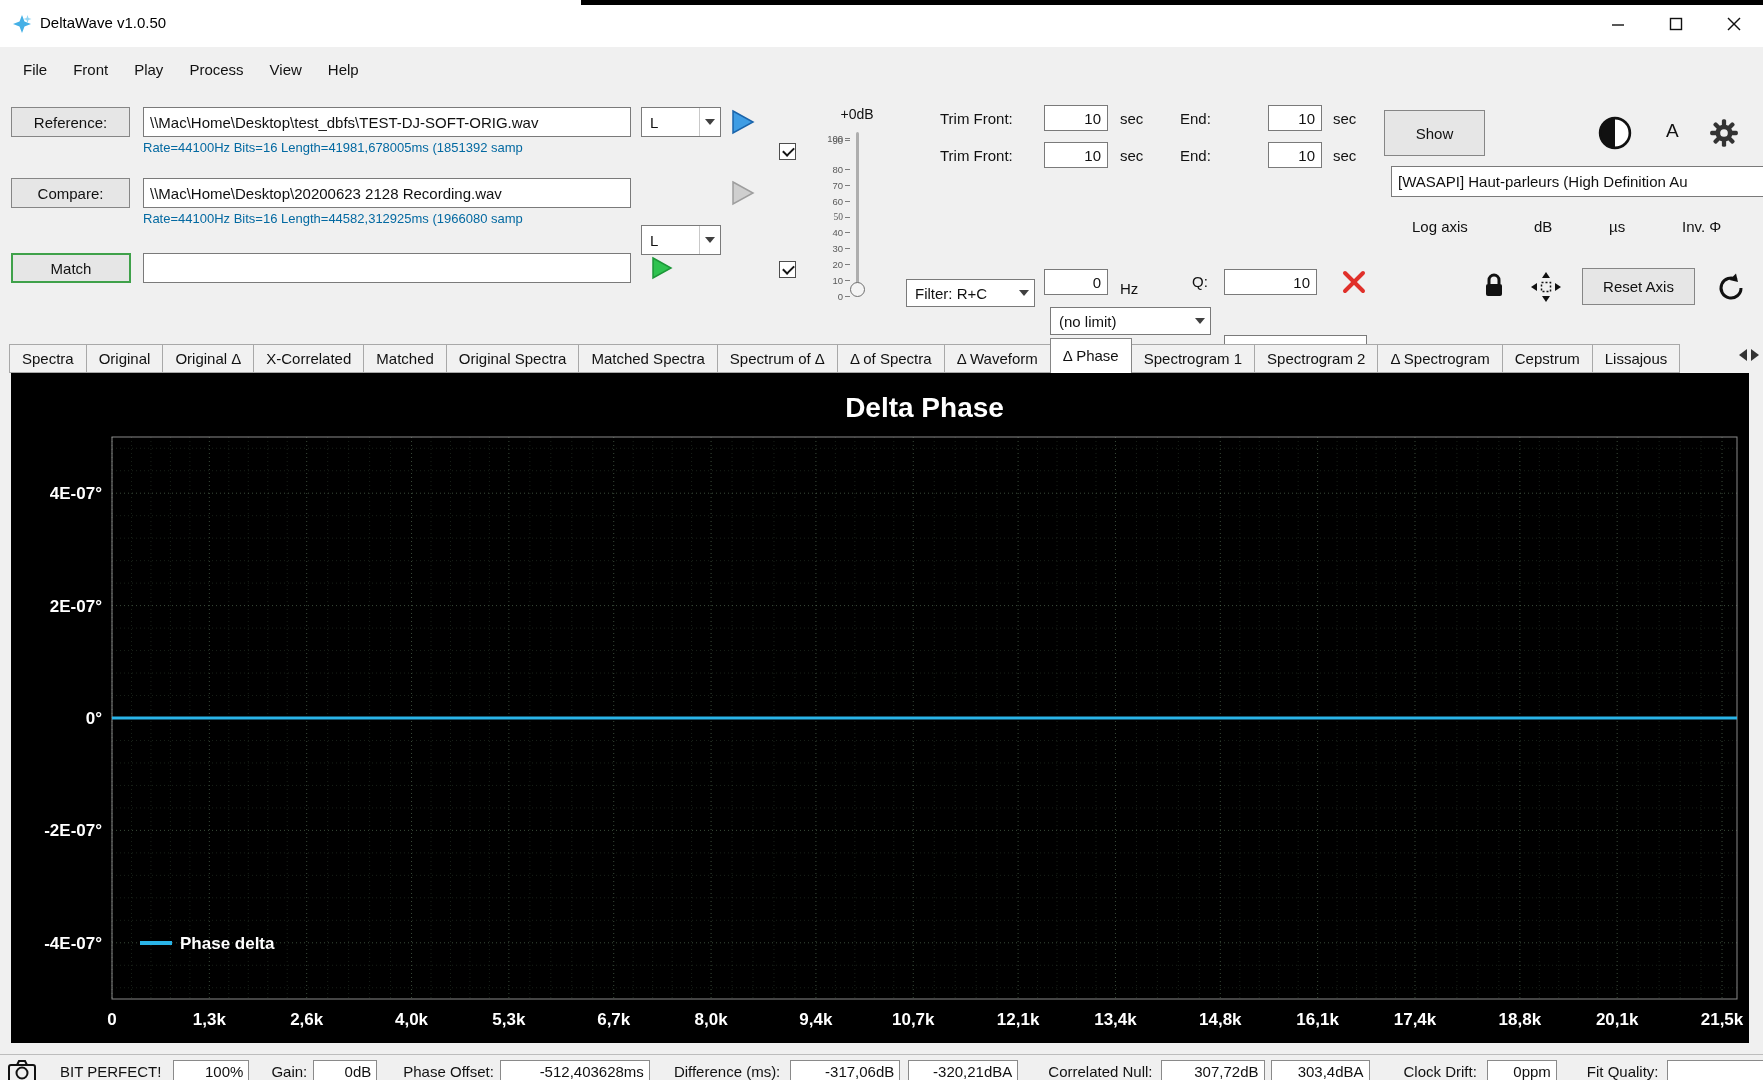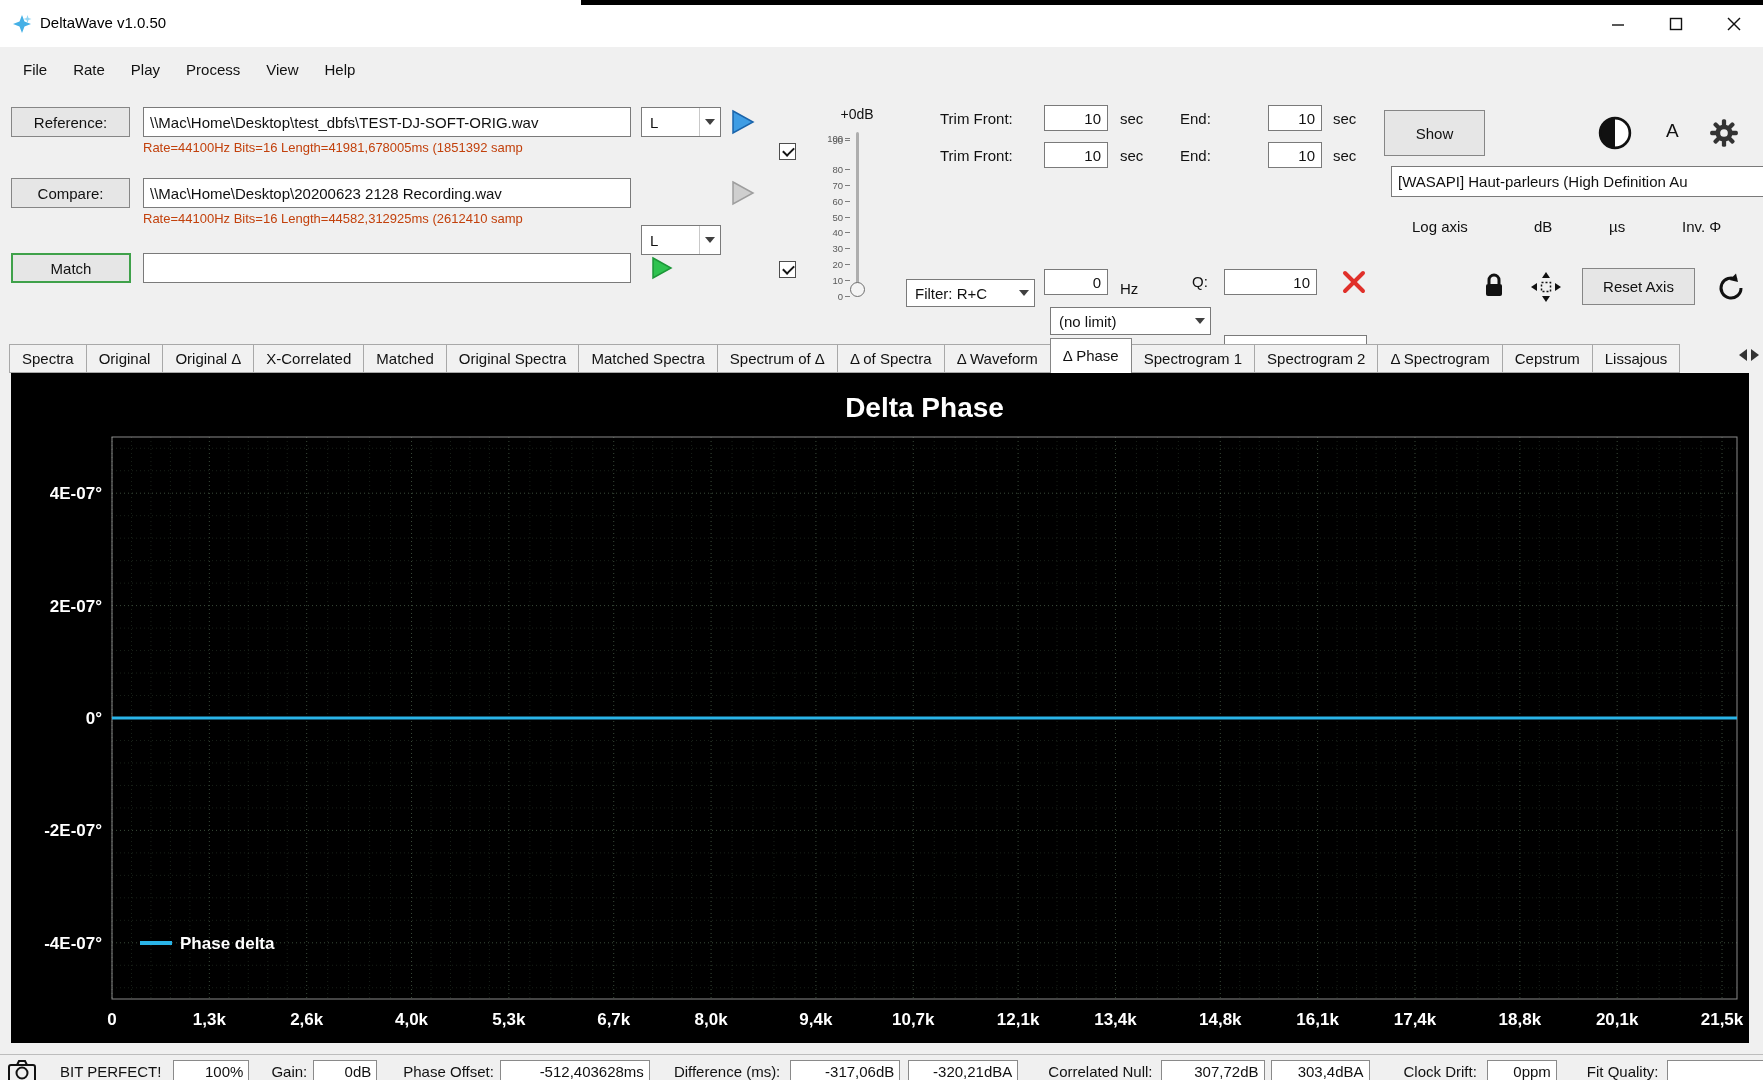--- a/index.html
+++ b/index.html
@@ -36,21 +36,21 @@
   .dd-zone { position:absolute; right:0; top:0; bottom:0; width:21px; display:flex; align-items:center; justify-content:center; }
   .dd-zone.sep { border-left:1px solid #c9c9c9; }
   .dd-arrow { width:0; height:0; border-left:5px solid transparent; border-right:5px solid transparent; border-top:6px solid #404040; }
 
   .checkbox { width:17px; height:17px; background:#fff; border:1px solid #4d4d4d; position:relative; }
   .checkbox.checked::after { content:""; position:absolute; left:3px; top:3px; width:9px; height:5px;
     border-left:2px solid #151515; border-bottom:2px solid #151515; transform:rotate(-45deg); }
 
   .lbl { font-size:15px; color:#111; white-space:nowrap; }
   .lbl.r { text-align:left; display:block; }
-  .info { font-size:13px; color:#c2410c; white-space:nowrap; overflow:hidden; }
+  .info { font-size:13px; color:#0369a1; white-space:nowrap; overflow:hidden; }
 
   
   .ref-btn   { left:11px;  top:11px;  width:119px; height:30px; }
   .ref-path  { left:143px; top:11px;  width:488px; height:30px; }
   .ref-ch    { left:641px; top:11px;  width:80px;  height:30px; }
   .ref-play  { left:728px; top:12px; }
   .ref-cb    { left:779px; top:17px; }
   .ref-info  { left:143px; top:44px;  width:497px; height:16px; }
   .cmp-btn   { left:11px;  top:82px;  width:119px; height:30px; }
   .cmp-path  { left:143px; top:82px;  width:488px; height:30px; }
@@ -175,21 +175,21 @@
           <line x1="1" y1="1" x2="13" y2="13" stroke="#111" stroke-width="1.4"></line>
           <line x1="13" y1="1" x2="1" y2="13" stroke="#111" stroke-width="1.4"></line>
         </svg>
     </div>
   </div>
 </div>
 <div class="top-strip"></div>
 
 <div class="menubar">
   <span class="menu-item">File</span>
-  <span class="menu-item">Rate</span>
+  <span class="menu-item">Front</span>
   <span class="menu-item">Play</span>
   <span class="menu-item">Process</span>
   <span class="menu-item">View</span>
   <span class="menu-item">Help</span>
 </div>
 
 <div class="controls">
 
   <div class="abs btn ref-btn">Reference:</div>
   <div class="abs field ref-path">\\Mac\Home\Desktop\test_dbfs\TEST-DJ-SOFT-ORIG.wav</div>
@@ -210,21 +210,21 @@
   <div class="abs combo cmp-ch">
       <span>L</span>
       <span class="dd-zone sep">
         <span class="dd-arrow"></span>
       </span>
     </div>
   <svg class="abs cmp-play" width="28" height="28">
       <path d="M5 3 L25 14 L5 25 Z" fill="#cfcfcf" stroke="#9e9e9e" stroke-width="1.5"></path>
     </svg>
   <div class="abs checkbox cmp-cb checked"></div>
-  <div class="abs info cmp-info">Rate=44100Hz Bits=16 Length=44582,312925ms (2612410 samp</div>
+  <div class="abs info cmp-info">Rate=44100Hz Bits=16 Length=44582,312925ms (1966080 samp</div>
 
   <div class="abs btn match-btn">Match</div>
   <div class="abs field match-field"></div>
   <svg class="abs match-play" width="26" height="26">
       <path d="M5 3 L23 13 L5 23 Z" fill="#2fc24f" stroke="#1d9638" stroke-width="1.5"></path>
     </svg>
 
   <div class="abs vol">
     <div class="vol-label">+0dB</div>
     <div class="vol-scale">
@@ -241,21 +241,21 @@
           <span class="vdash"></span>
         </div>
         <div class="vtick" style="top: 84.4px;">
           <span class="vlab">70</span>
           <span class="vdash"></span>
         </div>
         <div class="vtick" style="top: 100.2px; align-items: center;">
           <span class="vlab">60</span>
           <span class="vdash"></span>
         </div>
-        <div class="vtick" style="top: 116px;">
+        <div class="vtick" style="top: 116px; font-family: Liberation Serif, serif;">
           <span class="vlab">50</span>
           <span class="vdash"></span>
         </div>
         <div class="vtick" style="top: 131.8px;">
           <span class="vlab">40</span>
           <span class="vdash"></span>
         </div>
         <div class="vtick" style="top: 147.6px;">
           <span class="vlab">30</span>
           <span class="vdash"></span>

